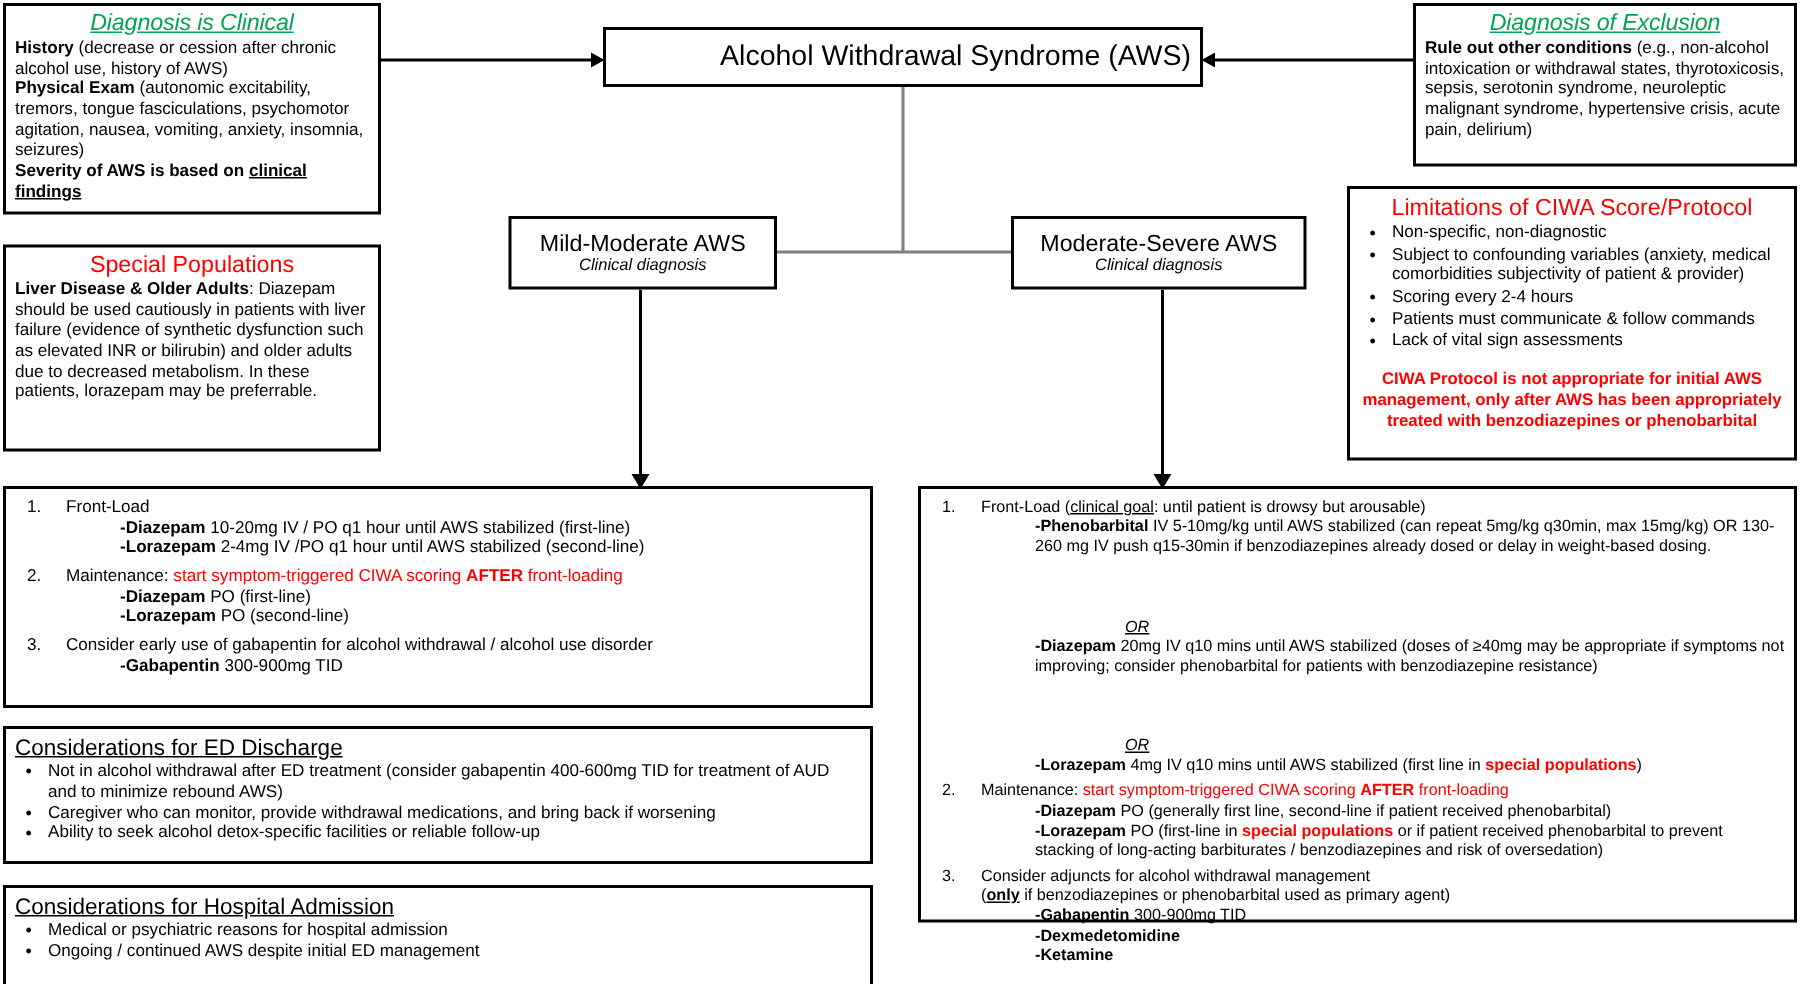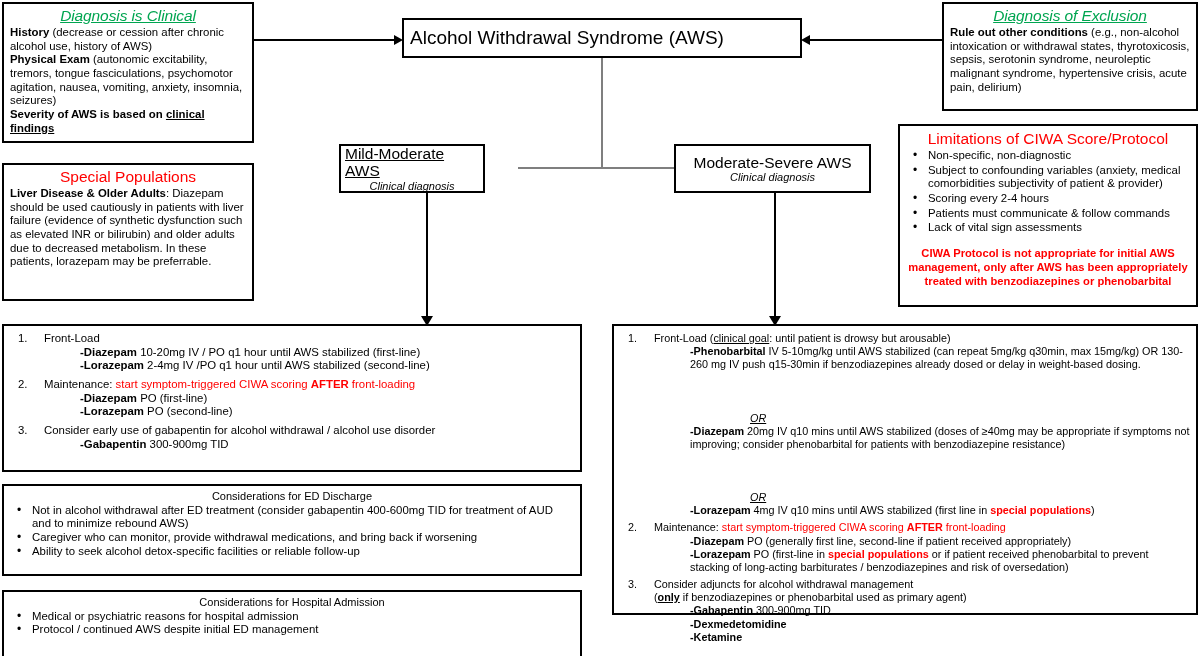--- a/index.html
+++ b/index.html
@@ -35,37 +35,37 @@
   }
   .hdr-red {
     color: #ff0000;
     text-align: center;
     font-size: 15.5px;
     font-weight: 400;
     margin-bottom: 1px;
   }
   .hdr-black-ul {
     color: #000;
-    text-align: center;
-    font-size: 11px;
+    text-decoration: underline;
+    font-size: 15px;
     font-weight: 400;
     margin-bottom: 1px;
   }
   .body-txt { font-size: 11.4px; line-height: 1.2; }
   .body-txt-sm { font-size: 10.8px; line-height: 1.22; }
   b { font-weight: bold; text-align: right; }
   .red { color: #ff0000; text-align: center; }
   .redb { color: #ff0000; font-weight: bold; }
   u { text-decoration: underline; }
   i { font-style: italic; }
 
   
   #title-box {
     left: 402px; top: 18px; width: 400px; height: 40px;
-    display: flex; align-items: center; justify-content: flex-start;
+    display: flex; align-items: center; justify-content: flex-end;
     font-size: 19px;
   }
 
   
   .sev-box {
     display: flex; flex-direction: column;
     align-items: center; justify-content: center;
     padding: 2px 4px;
   }
   .sev-title { font-size: 15.5px; line-height: 1.1; }
@@ -144,21 +144,21 @@
     <div class="hdr-green">Diagnosis of Exclusion</div>
     <div class="body-txt">
       <b>Rule out other conditions</b><span> (e.g., non-alcohol intoxication or withdrawal states, thyrotoxicosis, sepsis, serotonin syndrome, neuroleptic malignant syndrome, hypertensive crisis, acute pain, delirium)</span>
     </div>
   </div>
 
   <div class="box" id="title-box">
     <span>Alcohol Withdrawal Syndrome (AWS)</span>
   </div>
 
-  <div class="box sev-box" style="left:339px; top:144px; width:146px; height:49px;text-decoration:underline;">
+  <div class="box sev-box" style="left:339px; top:144px; width:179px; height:49px;">
     <div class="sev-title">Mild-Moderate AWS</div>
     <div class="sev-sub">Clinical diagnosis</div>
   </div>
 
   <div class="box sev-box" style="left:674px; top:144px; width:197px; height:49px;">
     <div class="sev-title">Moderate-Severe AWS</div>
     <div class="sev-sub">Clinical diagnosis</div>
   </div>
 
   <div class="box" style="left:2px; top:163px; width:252px; height:138px;">
@@ -208,39 +208,39 @@
       <li><span>Not in alcohol withdrawal after ED treatment (consider gabapentin 400-600mg TID for treatment of AUD and to minimize rebound AWS)</span></li>
       <li><span>Caregiver who can monitor, provide withdrawal medications, and bring back if worsening</span></li>
       <li><span>Ability to seek alcohol detox-specific facilities or reliable follow-up</span></li>
     </ul>
   </div>
 
   <div class="box" style="left:2px; top:590px; width:580px; height:82px; padding-top:4px;">
     <div class="hdr-black-ul">Considerations for Hospital Admission</div>
     <ul class="bul body-txt">
       <li><span>Medical or psychiatric reasons for hospital admission</span></li>
-      <li><span>Protocol / continued AWS despite initial ED management</span></li>
+      <li><span>Ongoing / continued AWS despite initial ED management</span></li>
     </ul>
   </div>
 
   <div class="box" style="left:612px; top:324px; width:586px; height:291px; padding-top:6px;">
     <ol class="num body-txt-sm">
       <li>
         <span class="nm">1.</span>
         <span>Front-Load (</span><u>clinical goal</u><span>: until patient is drowsy but arousable)</span>
         <div class="sub"><b>-Phenobarbital</b><span> IV 5-10mg/kg until AWS stabilized (can repeat 5mg/kg q30min, max 15mg/kg) OR 130-260 mg IV push q15-30min if benzodiazepines already dosed or delay in weight-based dosing.</span></div>
         <div class="or-line"><i><u>OR</u></i></div>
         <div class="sub"><b>-Diazepam</b><span> 20mg IV q10 mins until AWS stabilized (doses of ≥40mg may be appropriate if symptoms not improving; consider phenobarbital for patients with benzodiazepine resistance)</span></div>
         <div class="or-line"><i><u>OR</u></i></div>
         <div class="sub"><b>-Lorazepam</b><span> 4mg IV q10 mins until AWS stabilized (first line in </span><span class="redb">special populations</span><span>)</span></div>
       </li>
       <li style="margin-top:4px;">
         <span class="nm">2.</span>
         <span>Maintenance: </span><span class="red">start symptom-triggered CIWA scoring </span><span class="redb">AFTER</span><span class="red"> front-loading</span>
-        <div class="sub"><b>-Diazepam</b><span> PO (generally first line, second-line if patient received appropriately)</span></div>
+        <div class="sub"><b>-Diazepam</b><span> PO (generally first line, second-line if patient received phenobarbital)</span></div>
         <div class="sub"><b>-Lorazepam</b><span> PO (first-line in </span><span class="redb">special populations</span><span> or if patient received phenobarbital to prevent stacking of long-acting barbiturates / benzodiazepines and risk of oversedation)</span></div>
       </li>
       <li style="margin-top:4px;">
         <span class="nm">3.</span>
         <span>Consider adjuncts for alcohol withdrawal management</span>
         <div><span>(</span><b><u>only</u></b><span> if benzodiazepines or phenobarbital used as primary agent)</span></div>
         <div class="sub"><b>-Gabapentin</b><span> 300-900mg TID</span></div>
         <div class="sub"><b>-Dexmedetomidine</b></div>
         <div class="sub"><b>-Ketamine</b></div>
       </li>

